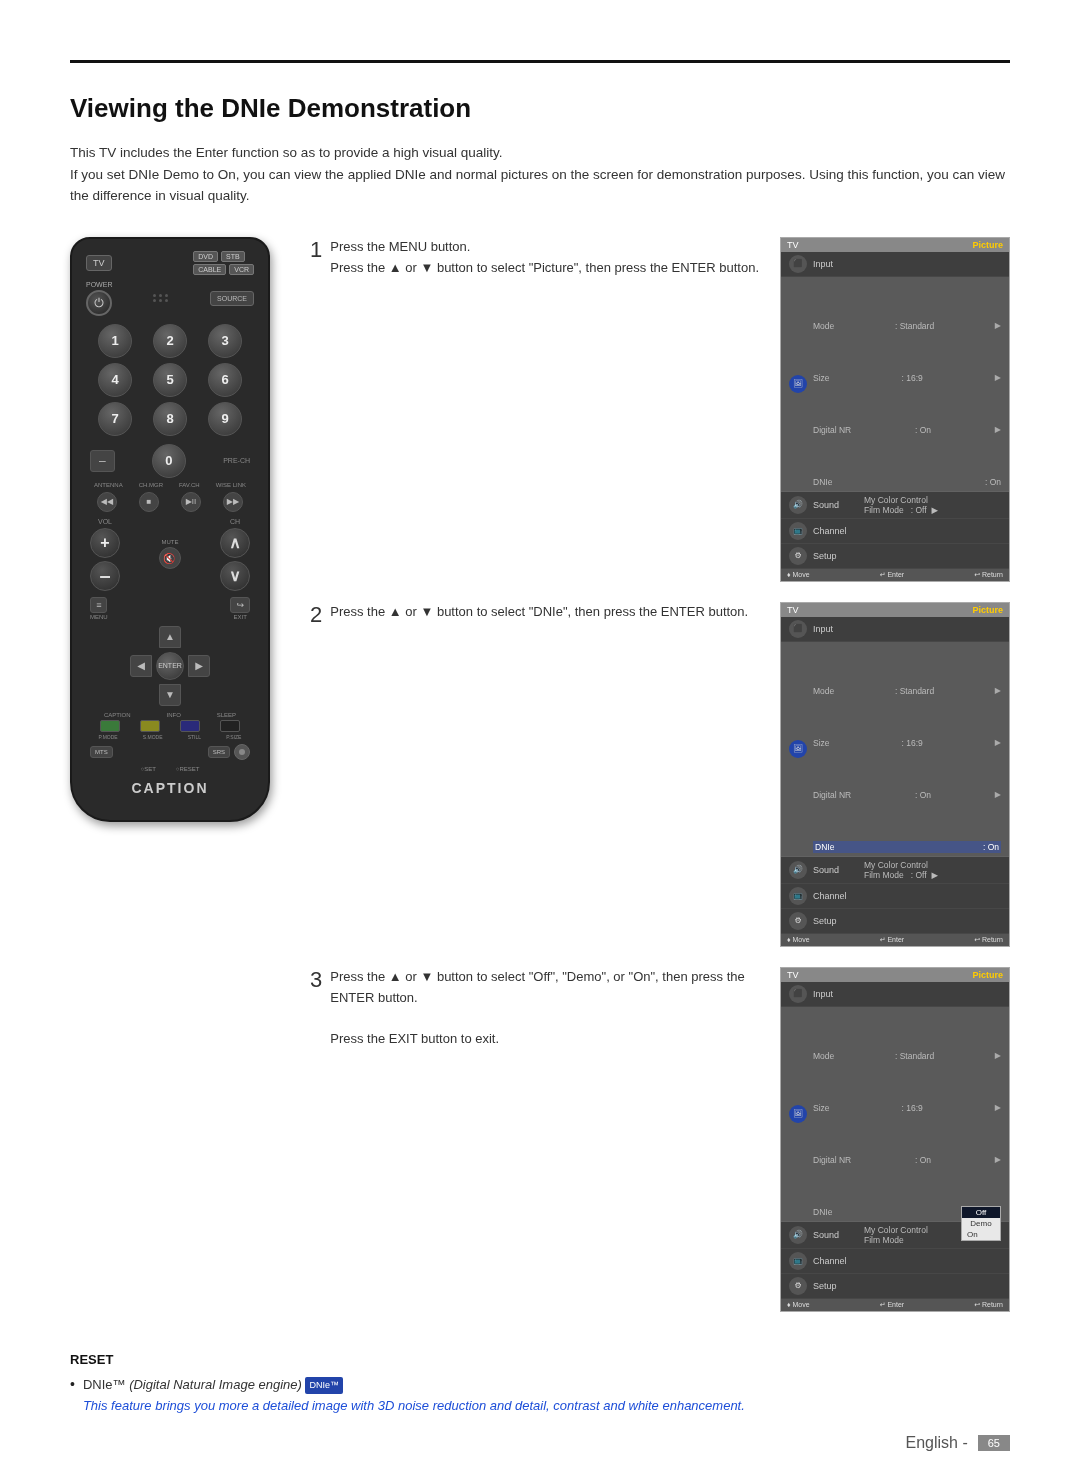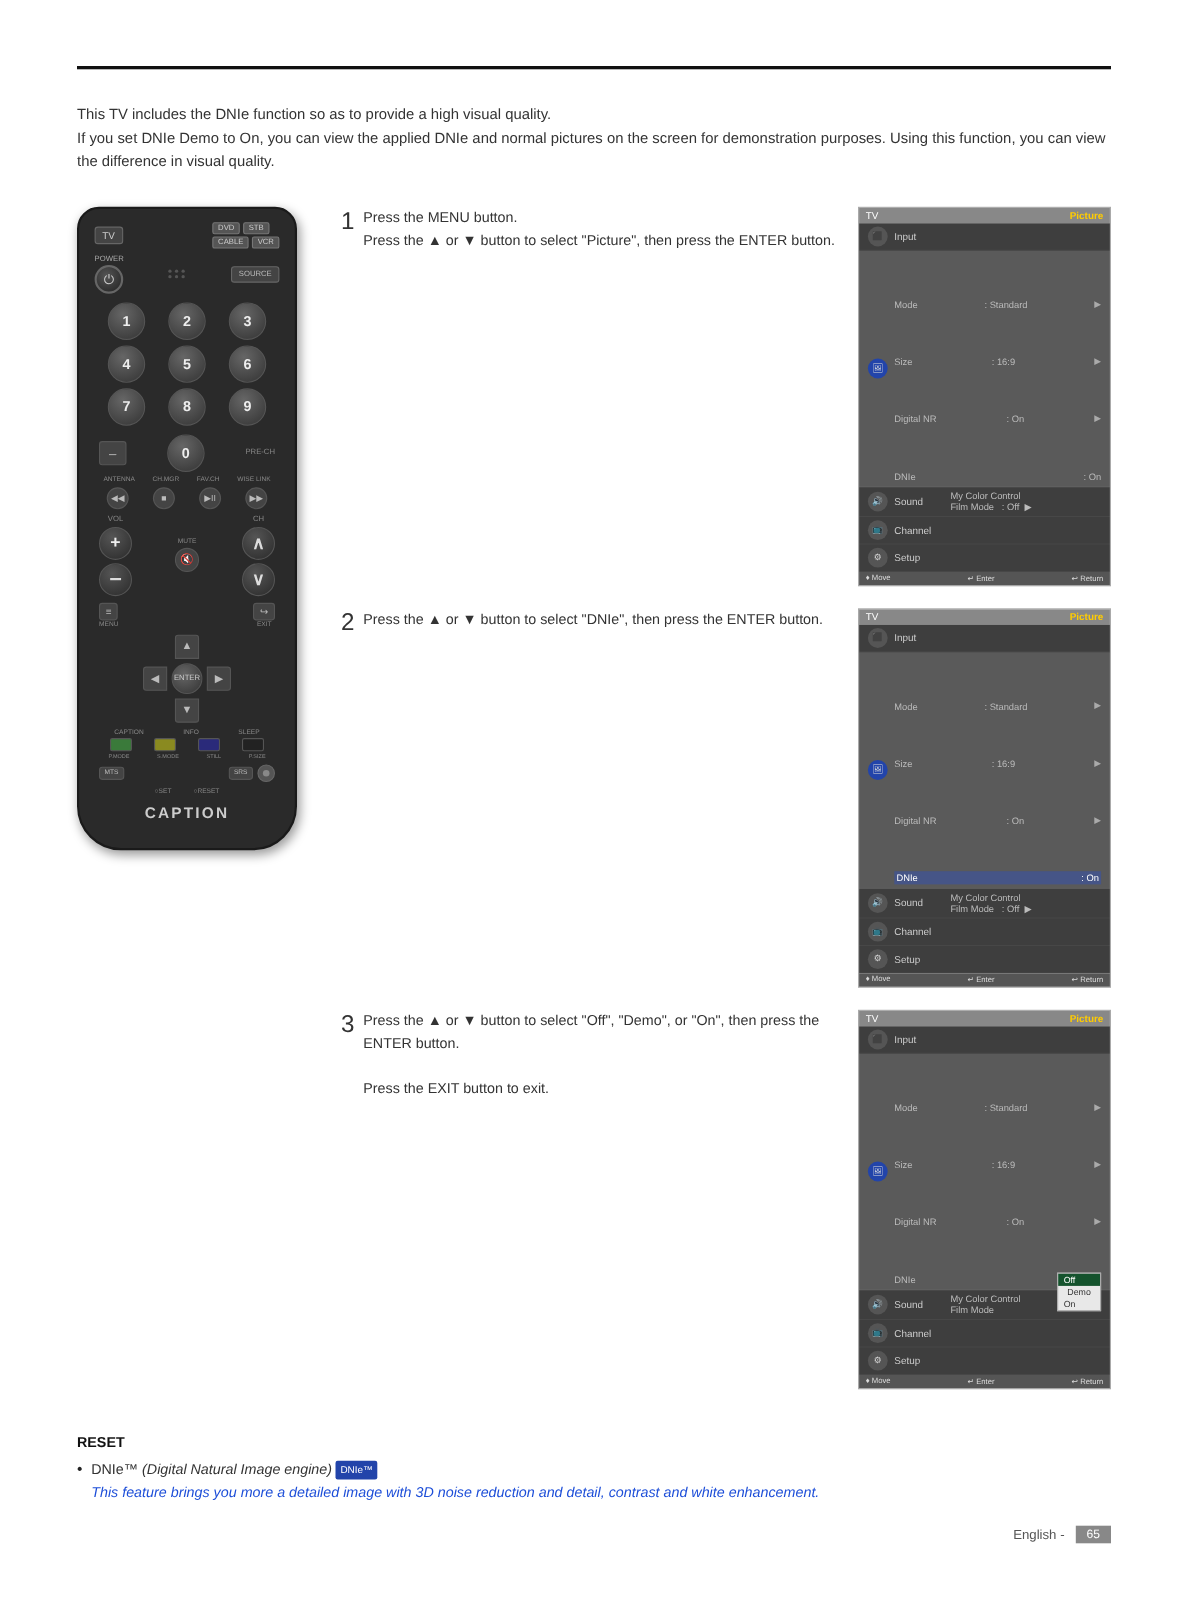--- a/index.html
+++ b/index.html
@@ -651,21 +651,21 @@
     .page-footer {
       position: absolute;
       bottom: 30px;
       right: 70px;
       display: flex;
       align-items: center;
       gap: 10px;
     }
 
     .page-number-text {
-      font-size: 12px;
+      font-size: 16px;
       color: #555;
     }
 
     .page-number-box {
       background: #888;
       color: white;
       font-size: 11px;
       padding: 2px 10px;
     }
 
@@ -675,23 +675,24 @@
       margin-bottom: 30px;
     }
 
   </style>
 </head>
 <body>
 
 <div class="page-container">
   <div class="top-divider"></div>
 
+  <h1 class="page-title">Viewing the DNIe Demonstration</h1>
 
   <p class="intro-text">
-    <span>This TV includes the DNIe function so as to provide a high visual quality.</span><br>
+    <span>This TV includes the Enter function so as to provide a high visual quality.</span><br>
     <span>If you set DNIe Demo to On, you can view the applied DNIe and normal pictures on the screen for demonstration purposes. Using this function, you can view the difference in visual quality.</span>
   </p>
 
   <div class="main-content">
 
     <div class="remote-container">
       <div class="remote">
 
         <div class="remote-top-row">
           <div class="tv-label">TV</div>
@@ -1013,21 +1014,21 @@
                 <div class="tv-submenu-row">
                   <span class="tv-submenu-key">Digital NR</span>
                   <span class="tv-submenu-val">: On</span>
                   <span class="tv-submenu-arrow">▶</span>
                 </div>
                 <div class="tv-submenu-row" style="position:relative;">
                   <span class="tv-submenu-key">DNIe</span>
                   <span class="tv-submenu-val"></span>
 
                   <div style="position:absolute;right:0;top:0;background:#e8e8e8;border:1px solid #aaa;z-index:10;min-width:40px;">
-                    <div style="background:#14532d;color:white;font-size:8px;padding:1px 5px;">Off</div>
+                    <div style="background:#0f172a;color:white;font-size:8px;padding:1px 5px;text-align:center;">Off</div>
                     <div style="color:#333;font-size:8px;padding:1px 5px;text-align:center;">Demo</div>
                     <div style="color:#333;font-size:8px;padding:1px 5px;">On</div>
                   </div>
                 </div>
               </div>
             </div>
             <div class="tv-menu-row">
               <div class="tv-menu-icon">🔊</div>
               <div class="tv-menu-label" style="color:#ccc;font-size:9px;">Sound</div>
               <div style="flex:1;font-size:8.5px;color:#bbb;">

